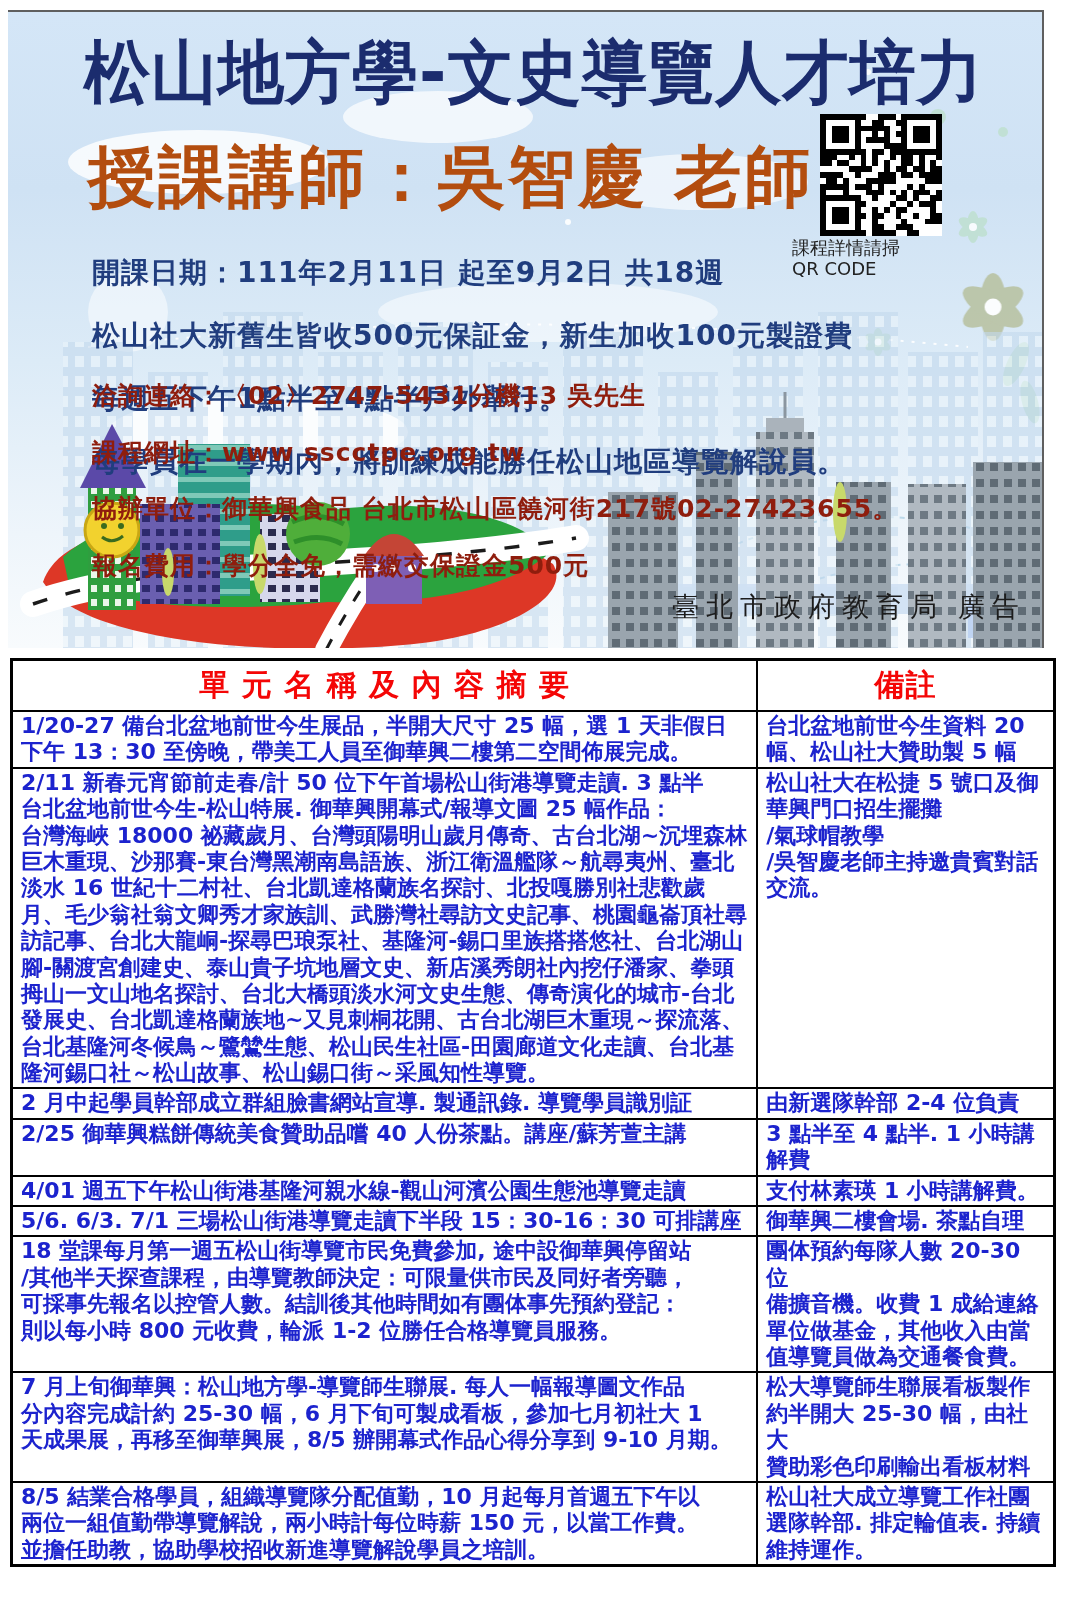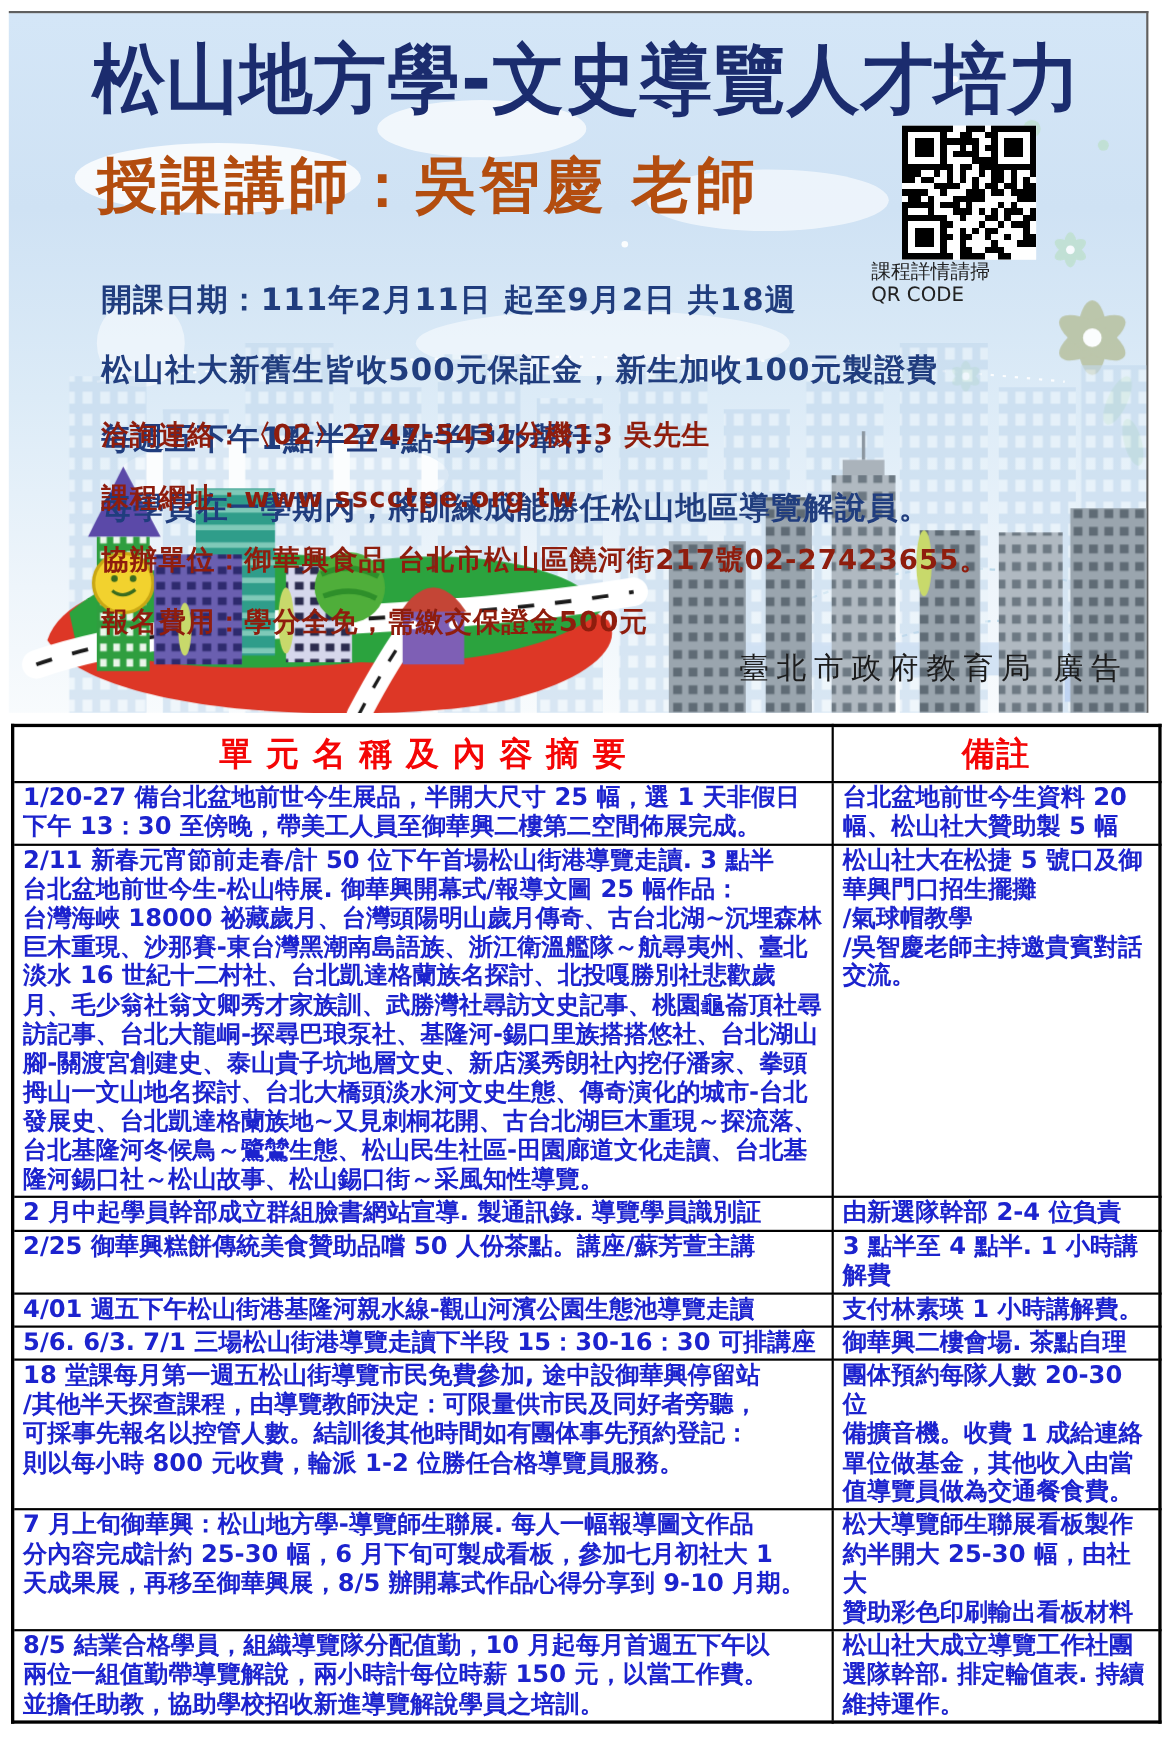--- a/index.html
+++ b/index.html
@@ -9,21 +9,21 @@
   }
   
   .poster{
     position:absolute;left:8px;top:10px;width:1034px;height:636px;overflow:hidden;
     border-top:2px solid #5f5f5f;border-right:2px solid #5f5f5f;
     background:linear-gradient(180deg,#d4e6f7 0%,#cfe2f4 28%,#dcebf7 55%,#eef5fb 82%,#f8fbfd 100%);
   }
   .poster .decor{position:absolute;left:0;top:0;width:100%;height:100%;}
   .ptxt{position:absolute;white-space:pre-line;}
   .p-title{left:76px;top:14px;font-size:66px;font-weight:700;color:#1b2c6e;letter-spacing:1px;transform:scaleY(1.04);transform-origin:top left;}
-  .p-lect{left:80px;top:120px;font-size:55px;font-weight:700;color:#b34d0f;letter-spacing:3px;}
+  .p-lect{left:80px;top:120px;font-size:67px;font-weight:700;color:#b34d0f;letter-spacing:3px;}
   .p-info{left:84px;top:214px;font-size:28px;font-weight:700;color:#203d7e;line-height:1.12;letter-spacing:1px;}
   .p-contact{left:84px;top:342px;font-size:25px;font-weight:700;color:#8f1d0d;line-height:1.13;letter-spacing:1px;}
   .p-gov{left:664px;top:577px;font-family:Liberation Serif, serif;font-size:27px;color:#1c1c1c;letter-spacing:7px;}
   .qr{position:absolute;left:812px;top:102px;width:122px;height:122px;background:#fff;}
   .qrcap{position:absolute;left:784px;top:226px;width:180px;font-size:18px;line-height:1.15;color:#222;}
   
   .sched{position:absolute;left:10px;top:658px;width:1046px;}
   table{width:100%;border-collapse:collapse;table-layout:fixed;border:3px solid #000;}
   col.c1{width:71.5%;} col.c2{width:28.5%;}
   th,td{border:2.5px solid #000;vertical-align:top;}
@@ -376,21 +376,21 @@
 台灣海峽 18000 祕藏歲月、台灣頭陽明山歲月傳奇、古台北湖~沉埋森林巨木重現、沙那賽-東台灣黑潮南島語族、浙江衛溫艦隊～航尋夷州、臺北淡水 16 世紀十二村社、台北凱達格蘭族名探討、北投嘎勝別社悲歡歲月、毛少翁社翁文卿秀才家族訓、武勝灣社尋訪文史記事、桃園龜崙頂社尋訪記事、台北大龍峒-探尋巴琅泵社、基隆河-錫口里族搭搭悠社、台北湖山腳-關渡宮創建史、泰山貴子坑地層文史、新店溪秀朗社內挖仔潘家、拳頭拇山一文山地名探討、台北大橋頭淡水河文史生態、傳奇演化的城市-台北發展史、台北凱達格蘭族地~又見刺桐花開、古台北湖巨木重現～探流落、台北基隆河冬候鳥～鷺鷥生態、松山民生社區-田園廊道文化走讀、台北基隆河錫口社～松山故事、松山錫口街～采風知性導覽。</td>
       <td class="t">松山社大在松捷 5 號口及御華興門口招生擺攤
 /氣球帽教學
 /吳智慶老師主持邀貴賓對話交流。</td>
     </tr>
     <tr>
       <td class="t">2 月中起學員幹部成立群組臉書網站宣導. 製通訊錄. 導覽學員識別証</td>
       <td class="t">由新選隊幹部 2-4 位負責</td>
     </tr>
     <tr>
-      <td class="t">2/25 御華興糕餅傳統美食贊助品嚐 50 人份茶點。講座/蘇芳萱主講</td>
+      <td class="t">2/25 御華興糕餅傳統美食贊助品嚐 40 人份茶點。講座/蘇芳萱主講</td>
       <td class="t">3 點半至 4 點半. 1 小時講解費</td>
     </tr>
     <tr>
       <td class="t">4/01 週五下午松山街港基隆河親水線-觀山河濱公園生態池導覽走讀</td>
       <td class="t">支付林素瑛 1 小時講解費。</td>
     </tr>
     <tr>
       <td class="t">5/6. 6/3. 7/1 三場松山街港導覽走讀下半段 15：30-16：30 可排講座</td>
       <td class="t">御華興二樓會場. 茶點自理</td>
     </tr>

